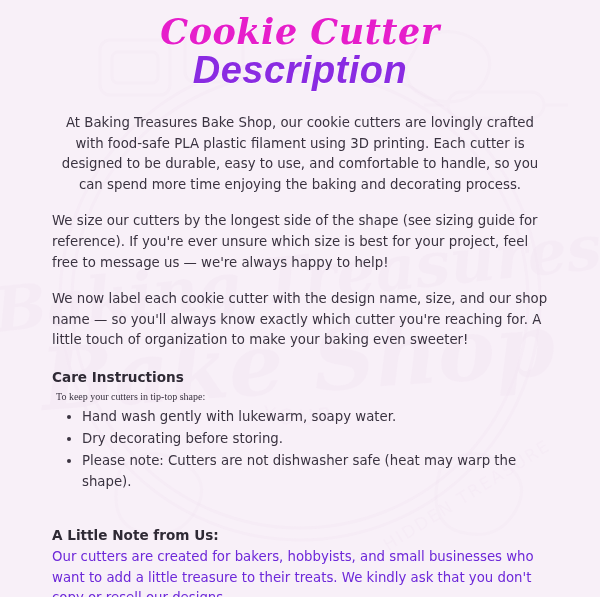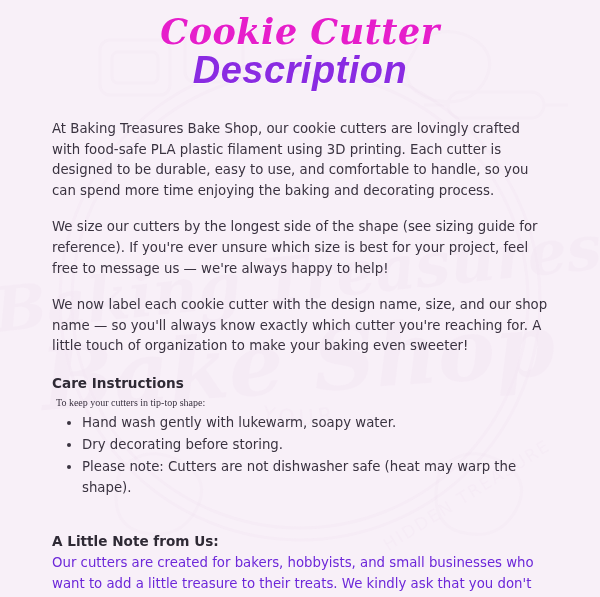--- a/index.html
+++ b/index.html
@@ -64,21 +64,22 @@
   .body-text {
     color: #3a3340;
     font-size: 13.3px;
     line-height: 1.55;
     margin: 0;
   }
   .para {
     margin: 0 0 16px 0;
   }
   .para.first {
-    margin-top: 30px;
+    margin-top: 24px;
+    text-align: center;
   }
   .section-head {
     color: #2f2a35;
     font-size: 13.6px;
     font-weight: bold;
     margin: 0 0 2px 0;
     line-height: 1.5;
   }
   .sub-line {
     margin: 0 0 2px 4px;

